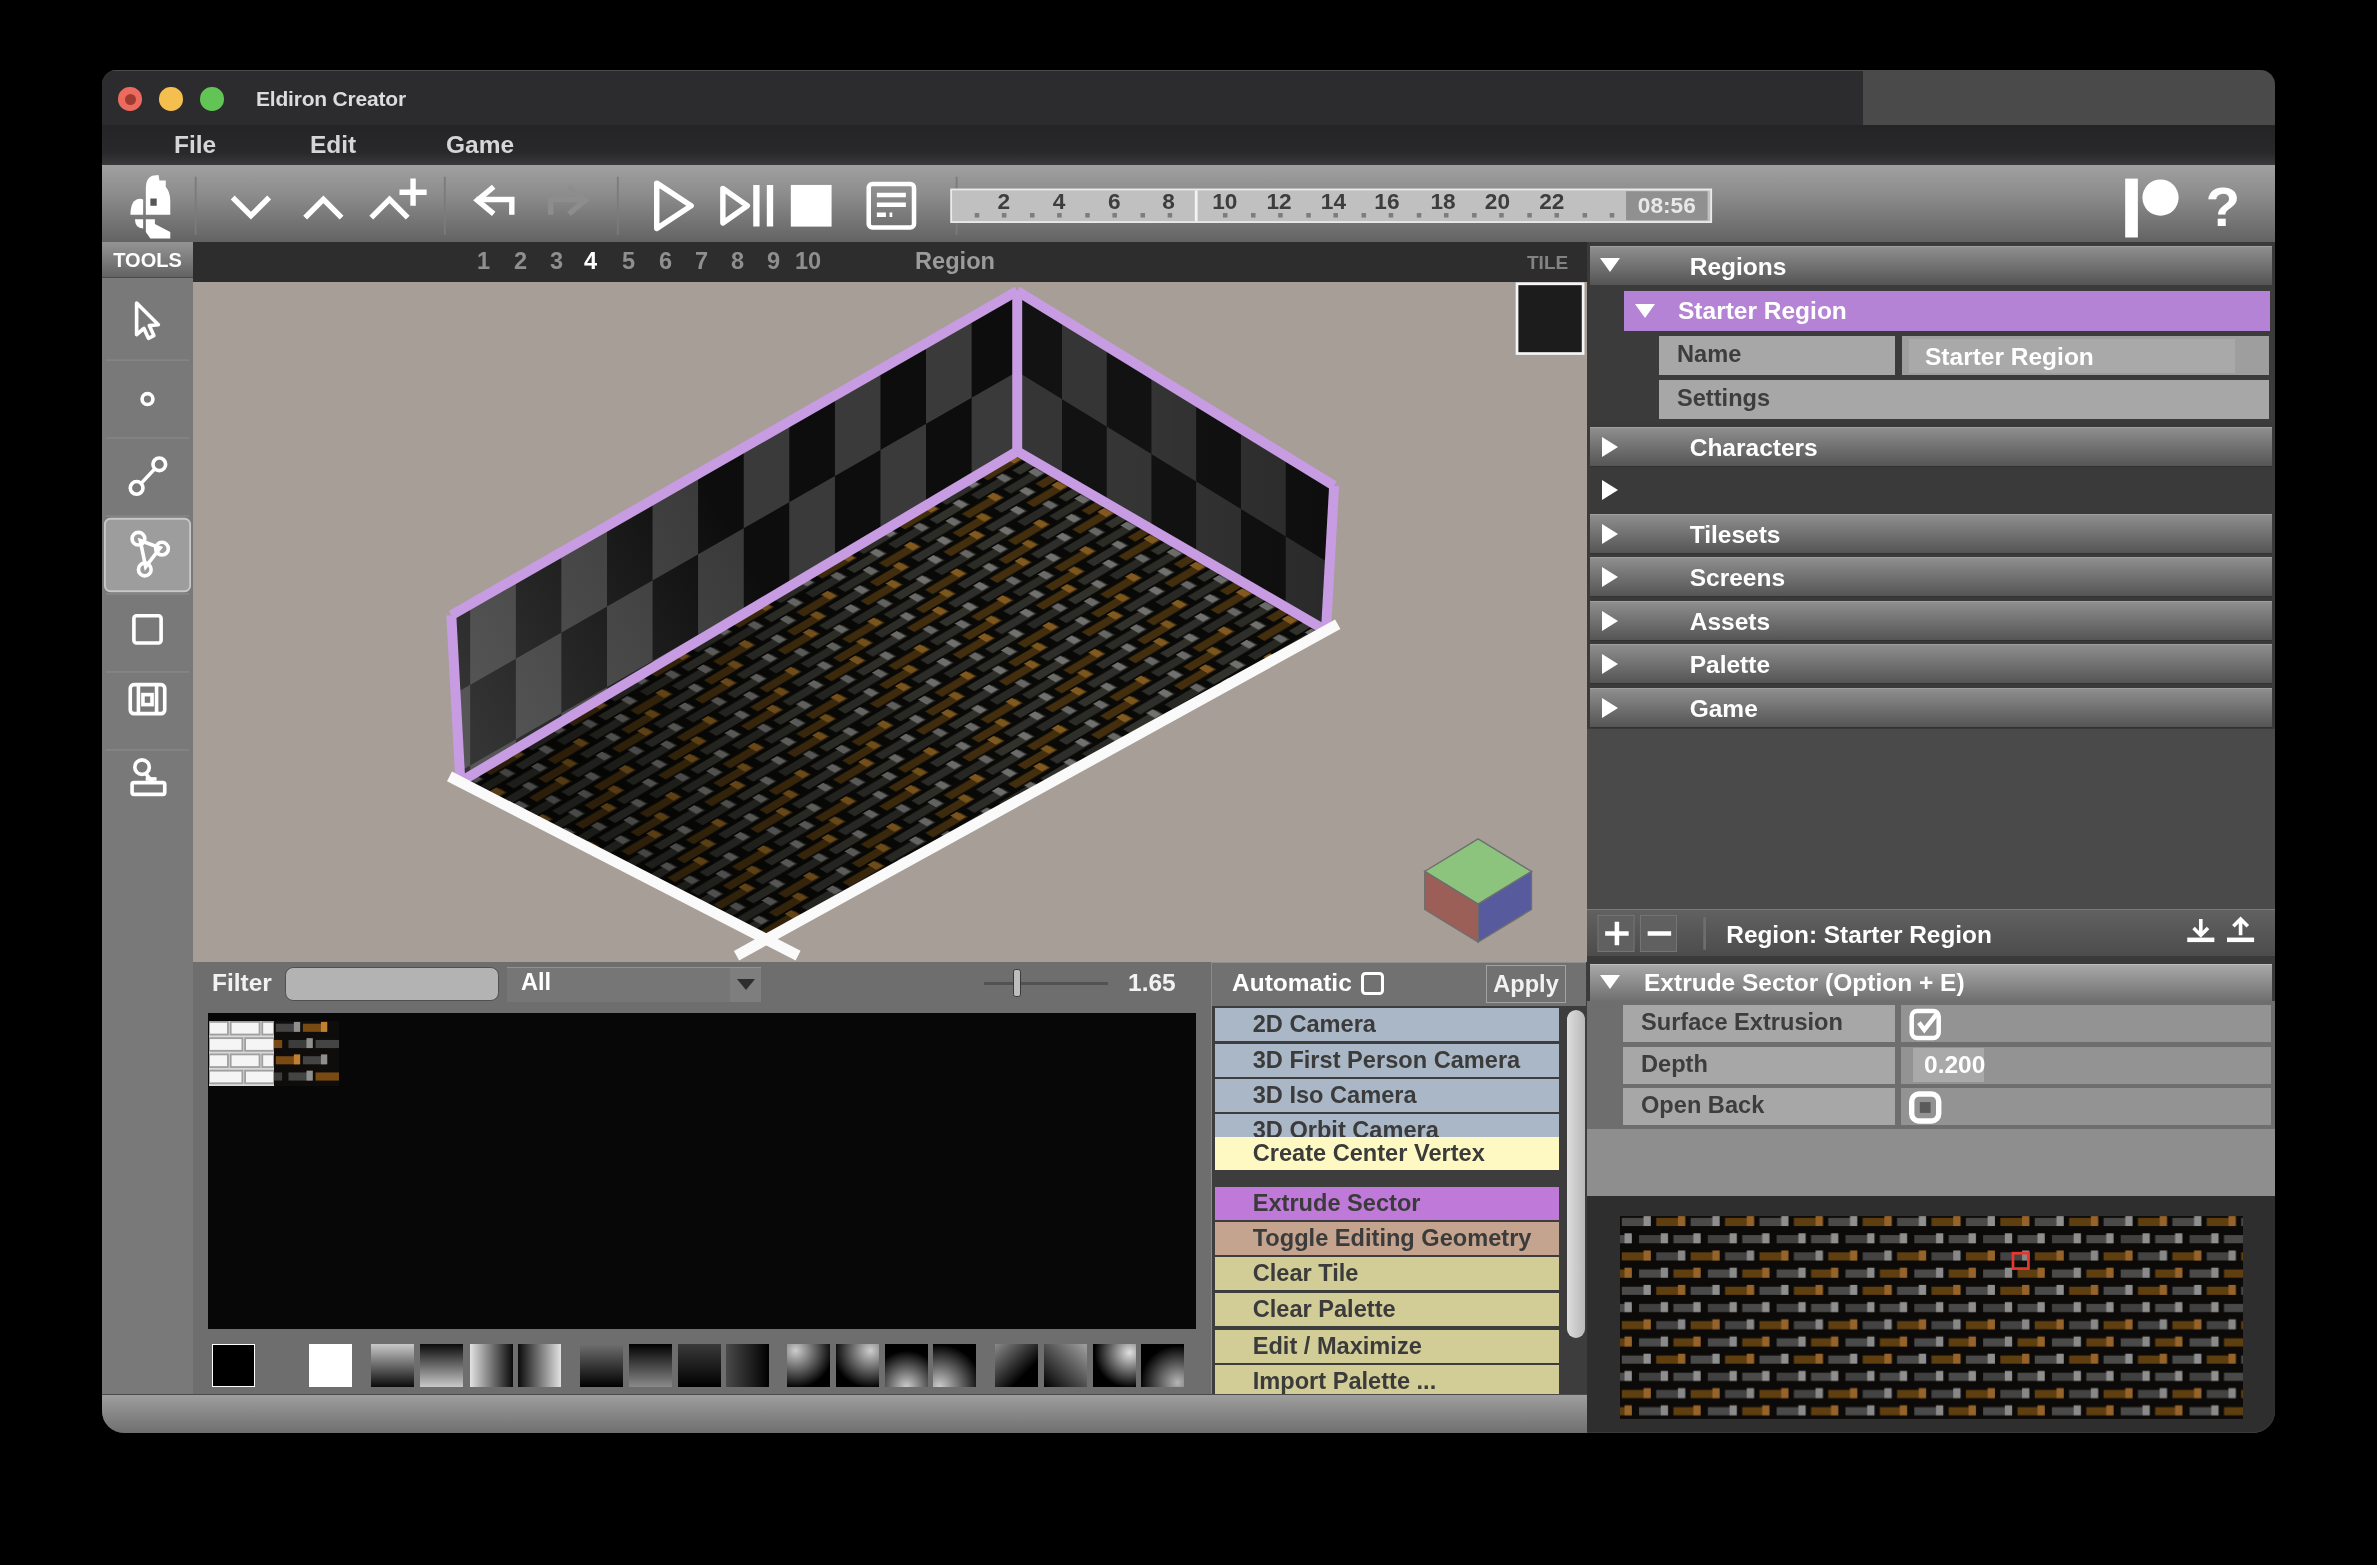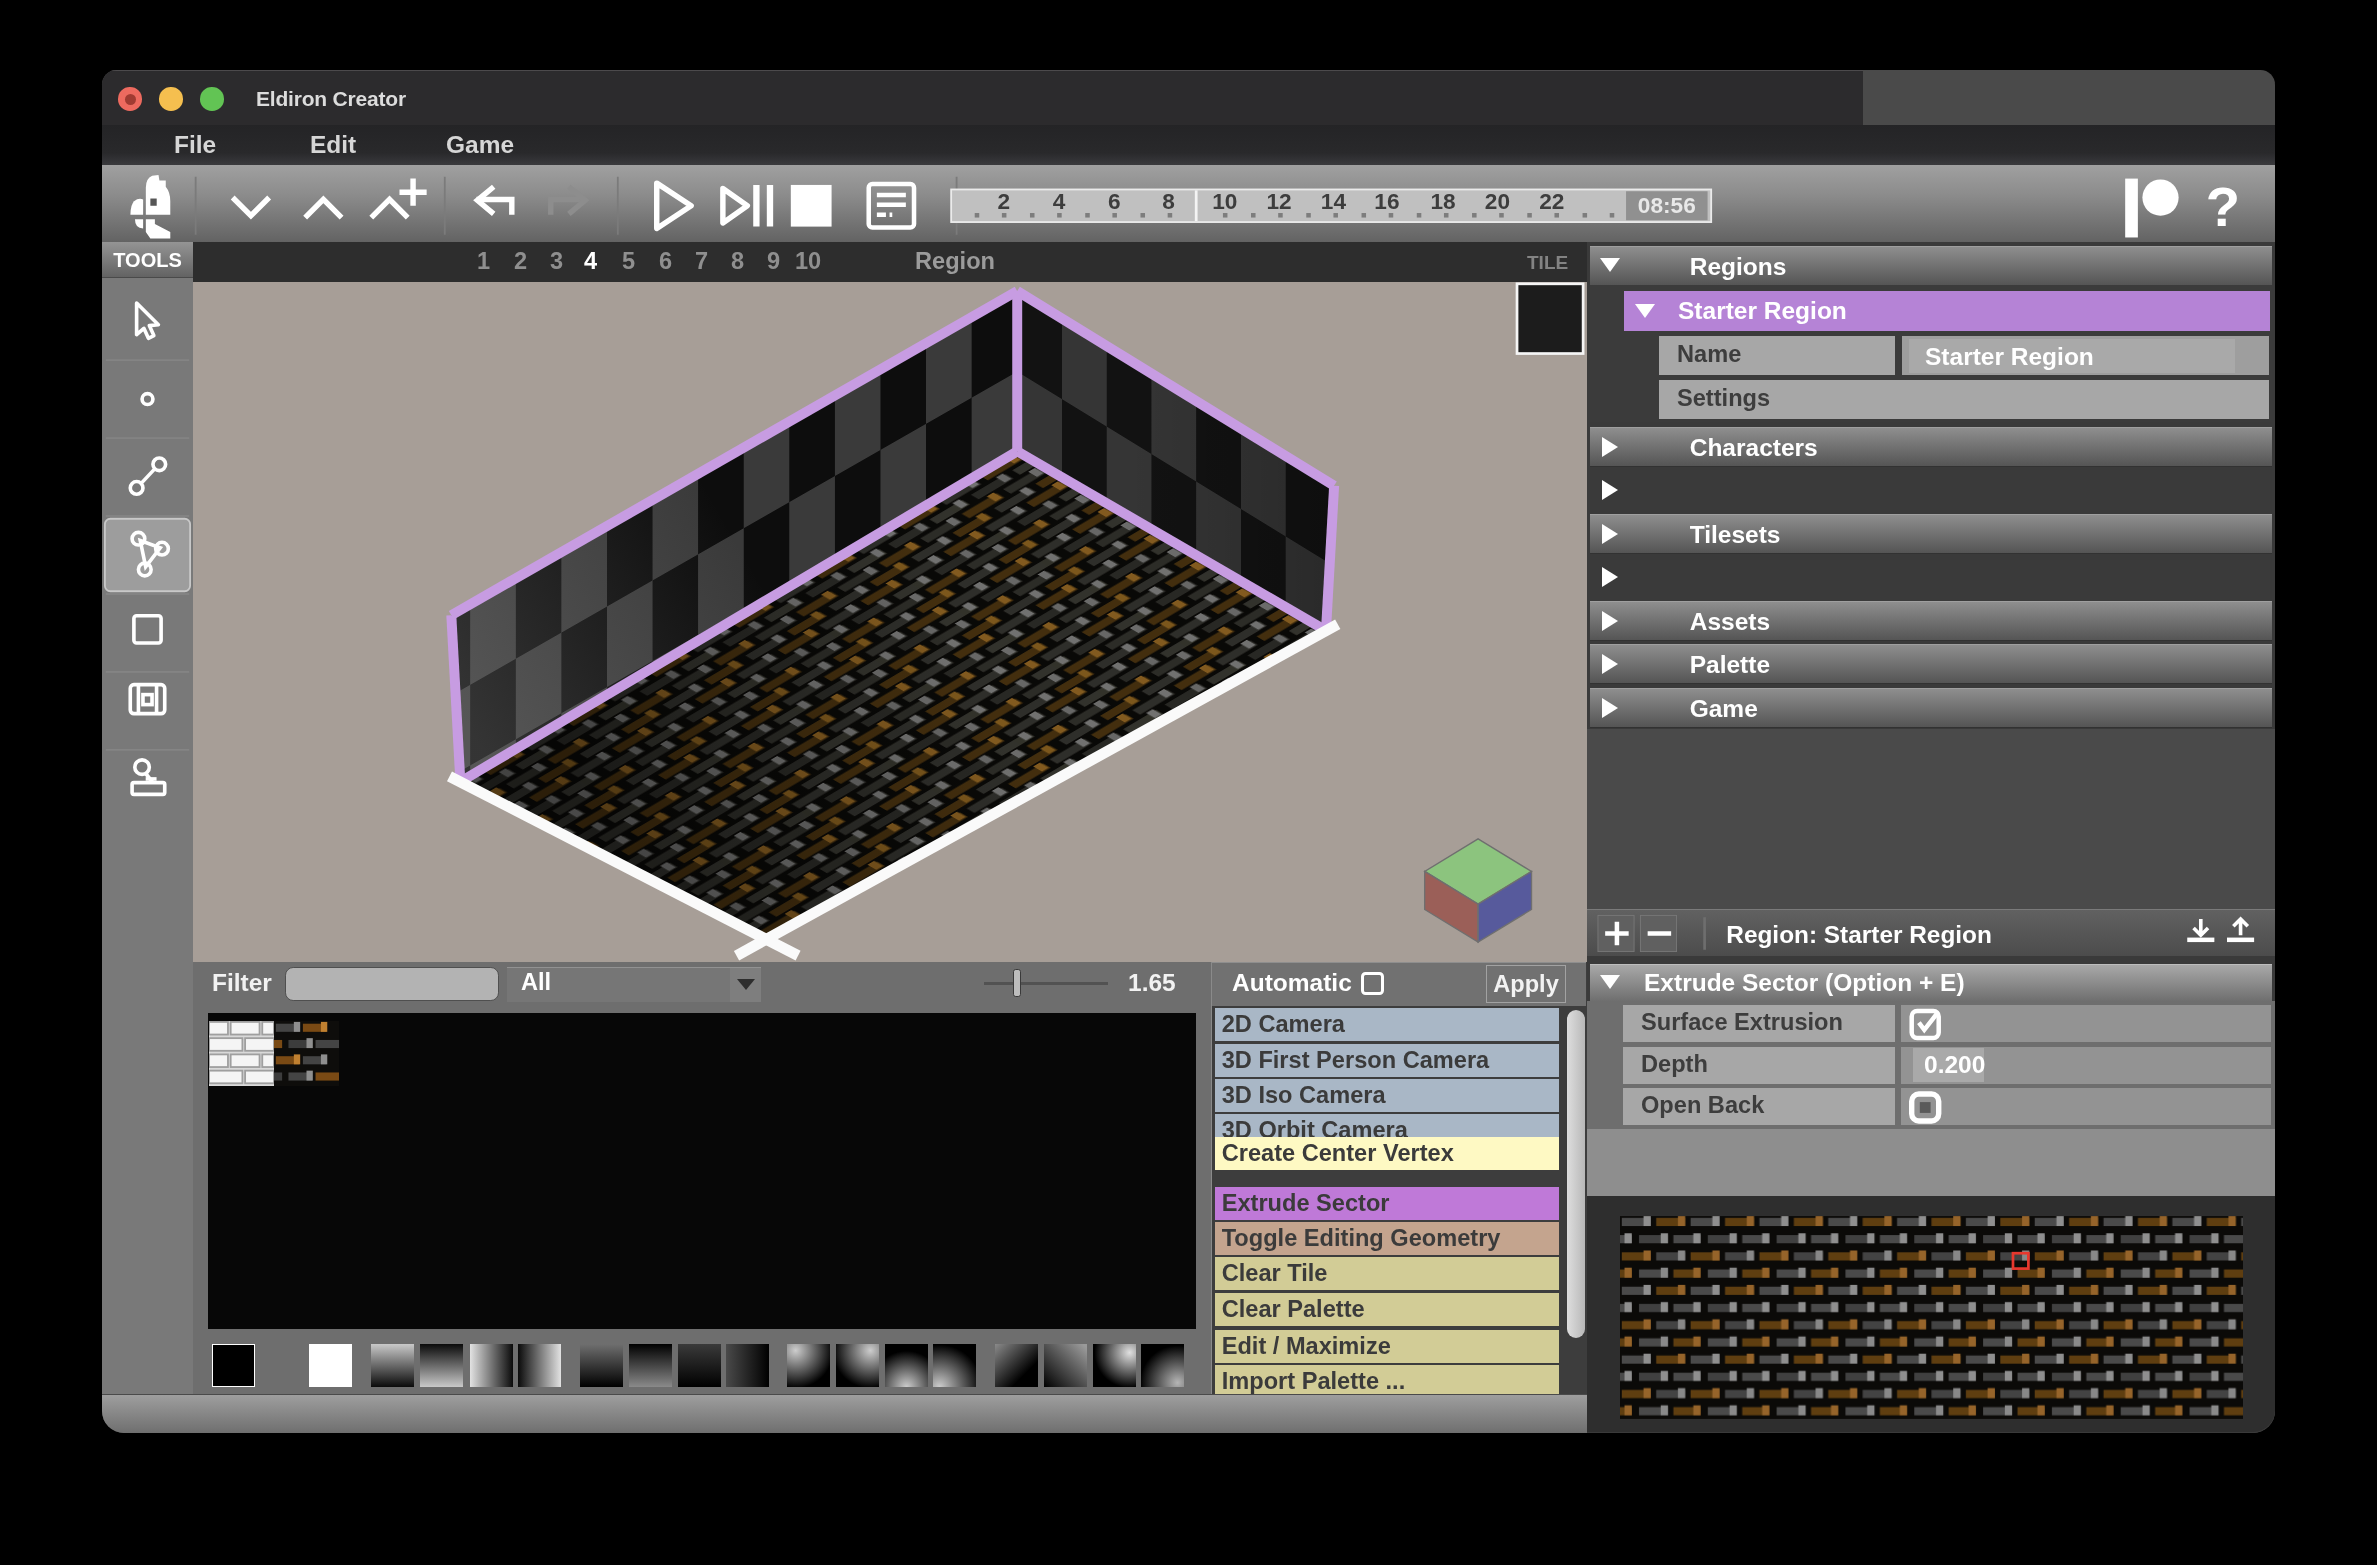--- a/index.html
+++ b/index.html
@@ -34,21 +34,21 @@
   
   #rp{left:1485px;top:172px;width:688px;height:1191px;background:#3a3a3a;}
   
   #bb{left:0;top:1325px;width:1485px;height:38px;background:linear-gradient(180deg,#9e9e9e,#6f6f6f);}
   .hdr{position:absolute;left:2.7px;width:682px;height:40px;
        background:linear-gradient(180deg,#8e8e8e 0%,#747474 45%,#555555 100%);
        border-top:0.9px solid #9f9f9f;border-bottom:0.9px solid #323232;}
   .hdr span{position:absolute;left:57px;top:6.3px;color:#fff;font-size:24.5px;font-weight:bold;margin-left:43px;}
   .tri-r{position:absolute;width:0;height:0;border-left:16.3px solid #fff;border-top:10px solid transparent;border-bottom:10px solid transparent;}
   .tri-d{position:absolute;width:0;height:0;border-top:14.5px solid #fff;border-left:10px solid transparent;border-right:10px solid transparent;}
-  .cmd{position:absolute;left:2.7px;width:344px;height:33px;font-size:23.6px;font-weight:bold;color:#3b3b3b;padding-left:7px;line-height:32px;}
+  .cmd{position:absolute;left:2.7px;width:344px;height:33px;font-size:23.6px;font-weight:bold;color:#3b3b3b;padding-left:38px;line-height:32px;}
   .rowlabel{position:absolute;background:#a7a7a7;color:#3d3d3d;font-size:23.6px;font-weight:bold;line-height:37px;padding-left:18px;}
   .gtile{position:absolute;top:382px;width:43px;height:43px;}
 </style>
 </head>
 <body>
 <div id="win">
   <div id="title" class="abs">
     <div class="tl t-red abs">
         <i></i>
       </div>
@@ -390,20 +390,23 @@
     <div class="rowlabel" style="left:72px;top:138px;width:610px;height:39px;">Settings</div>
     <div class="hdr" style="top:185px;">
         <span>Characters</span>
       </div>
       <div class="tri-r" style="left:15.4px;top:195px;"></div>
       <div class="tri-r" style="left:15.4px;top:238px;"></div>
     <div class="hdr" style="top:272px;">
         <span>Tilesets</span>
       </div>
       <div class="tri-r" style="left:15.4px;top:282px;"></div>
+    <div class="hdr" style="top:315px;">
+        <span>Screens</span>
+      </div>
       <div class="tri-r" style="left:15.4px;top:325px;"></div>
     <div class="hdr" style="top:359px;">
         <span>Assets</span>
       </div>
       <div class="tri-r" style="left:15.4px;top:369px;"></div>
     <div class="hdr" style="top:402px;">
         <span>Palette</span>
       </div>
       <div class="tri-r" style="left:15.4px;top:412px;"></div>
     <div class="hdr" style="top:446px;">

